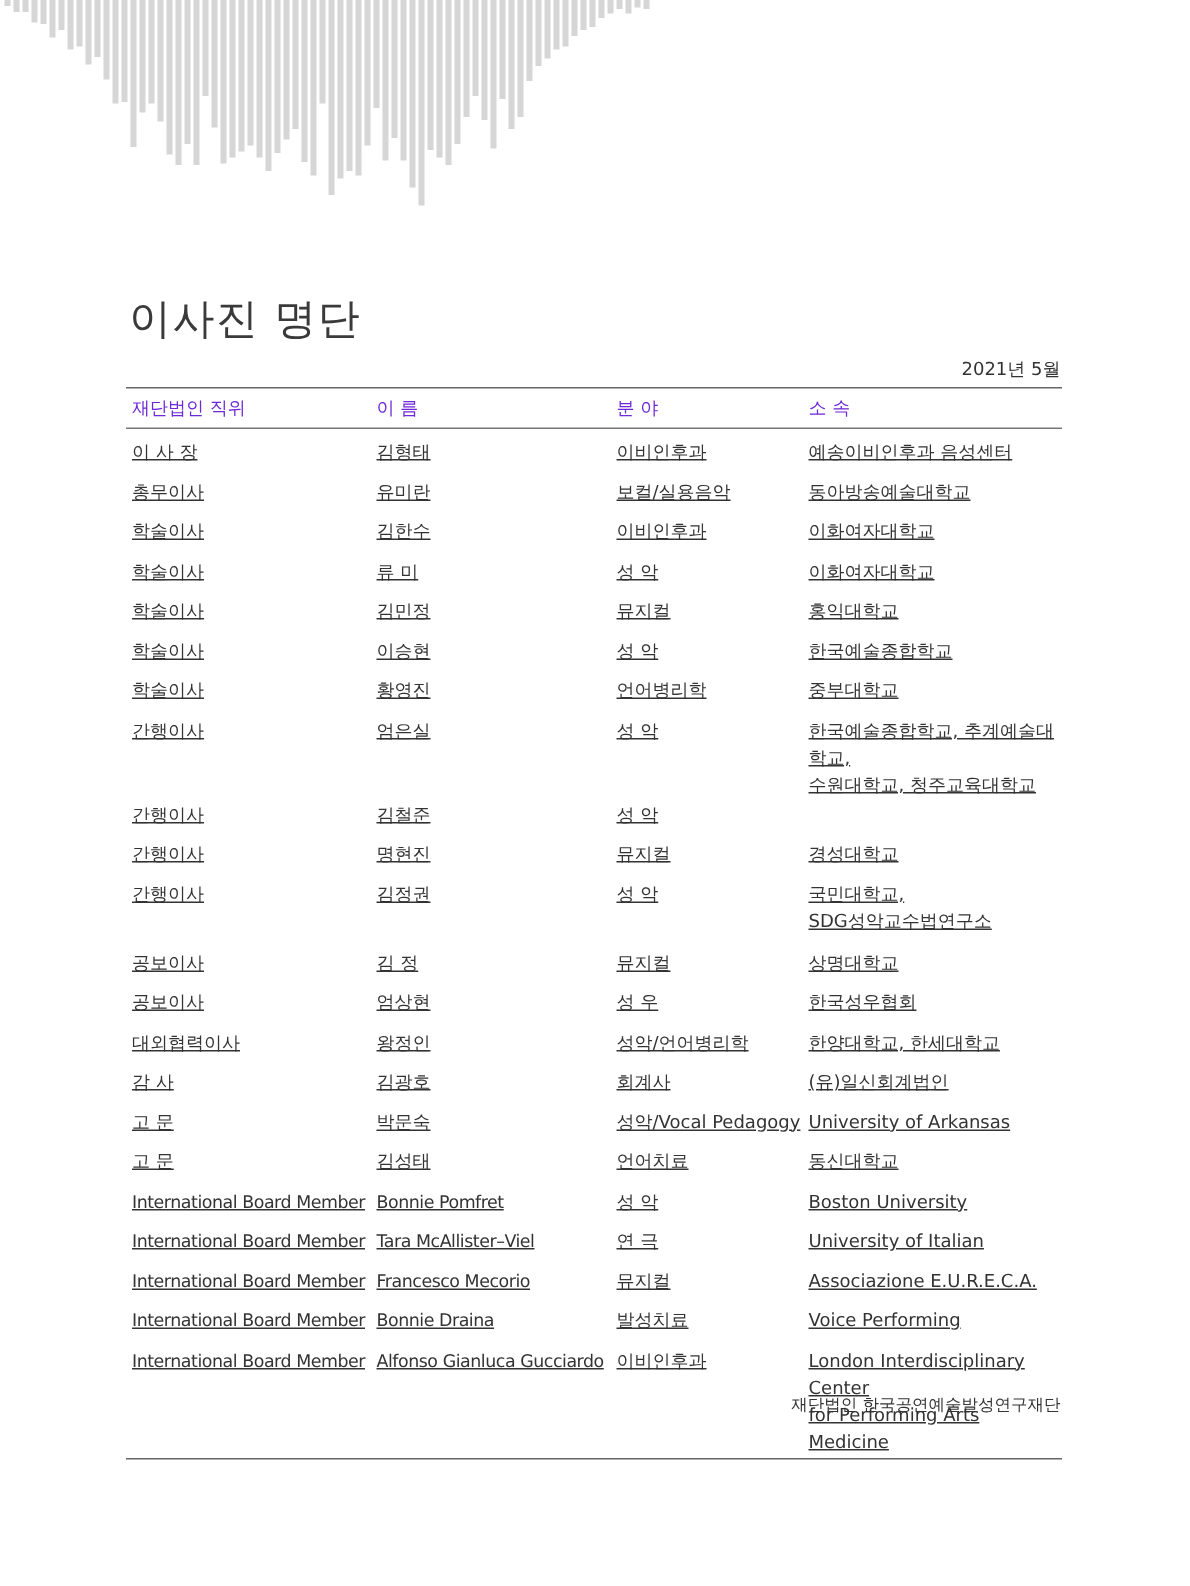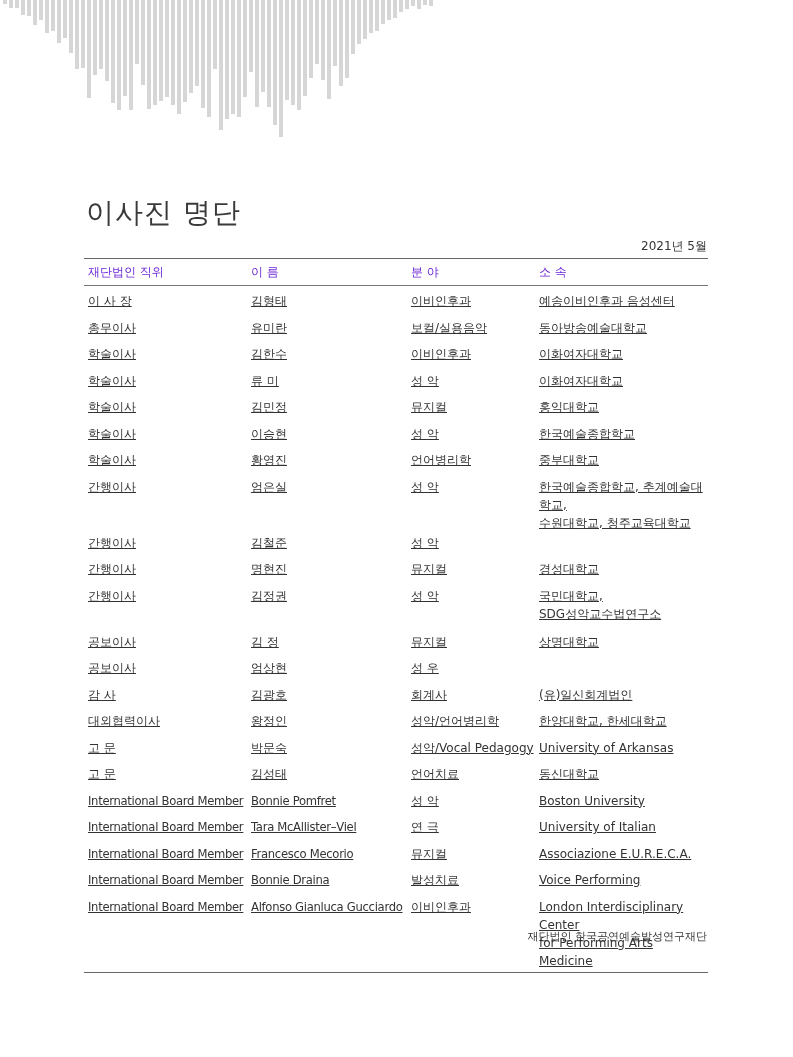--- a/index.html
+++ b/index.html
@@ -226,38 +226,41 @@
         <div class="c c2">김 정</div>
         <div class="c c3">뮤지컬</div>
         <div class="c c4">
           <span>상명대학교</span>
         </div>
       </div>
       <div class="row">
         <div class="c c1">공보이사</div>
         <div class="c c2">엄상현</div>
         <div class="c c3">성 우</div>
+        <div class="c c4">
+          <span>한국성우협회</span>
+        </div>
+      </div>
+      <div class="row">
+        <div class="c c1">대외협력이사</div>
+        <div class="c c2">왕정인</div>
+        <div class="c c3">성악/언어병리학</div>
+        <div class="c c4">
+          <span>한양대학교, 한세대학교</span>
+        </div>
       </div>
       <div class="row">
         <div class="c c1">감 사</div>
         <div class="c c2">김광호</div>
         <div class="c c3">회계사</div>
         <div class="c c4">
           <span>(유)일신회계법인</span>
         </div>
       </div>
       <div class="row">
-        <div class="c c1">대외협력이사</div>
-        <div class="c c2">왕정인</div>
-        <div class="c c3">성악/언어병리학</div>
-        <div class="c c4">
-          <span>한양대학교, 한세대학교</span>
-        </div>
-      </div>
-      <div class="row">
         <div class="c c1">고 문</div>
         <div class="c c2">박문숙</div>
         <div class="c c3">성악/Vocal Pedagogy</div>
         <div class="c c4">
           <span>University of Arkansas</span>
         </div>
       </div>
       <div class="row">
         <div class="c c1">고 문</div>
         <div class="c c2">김성태</div>

